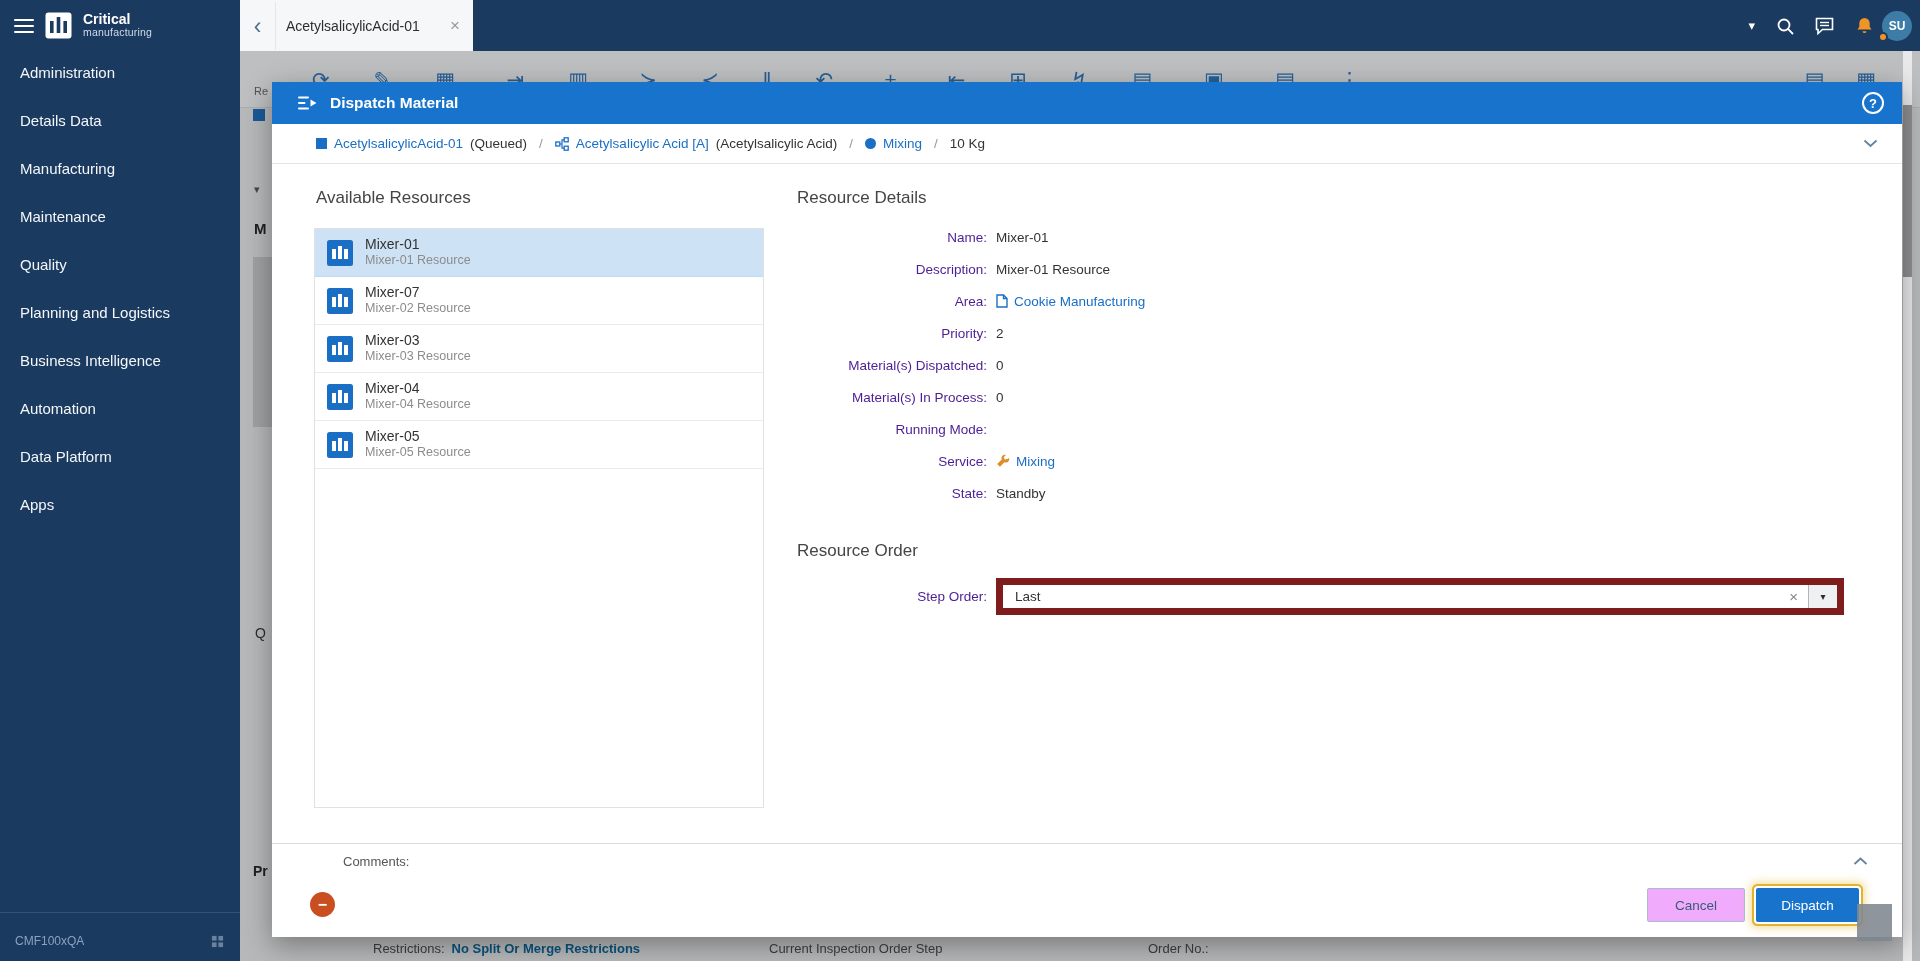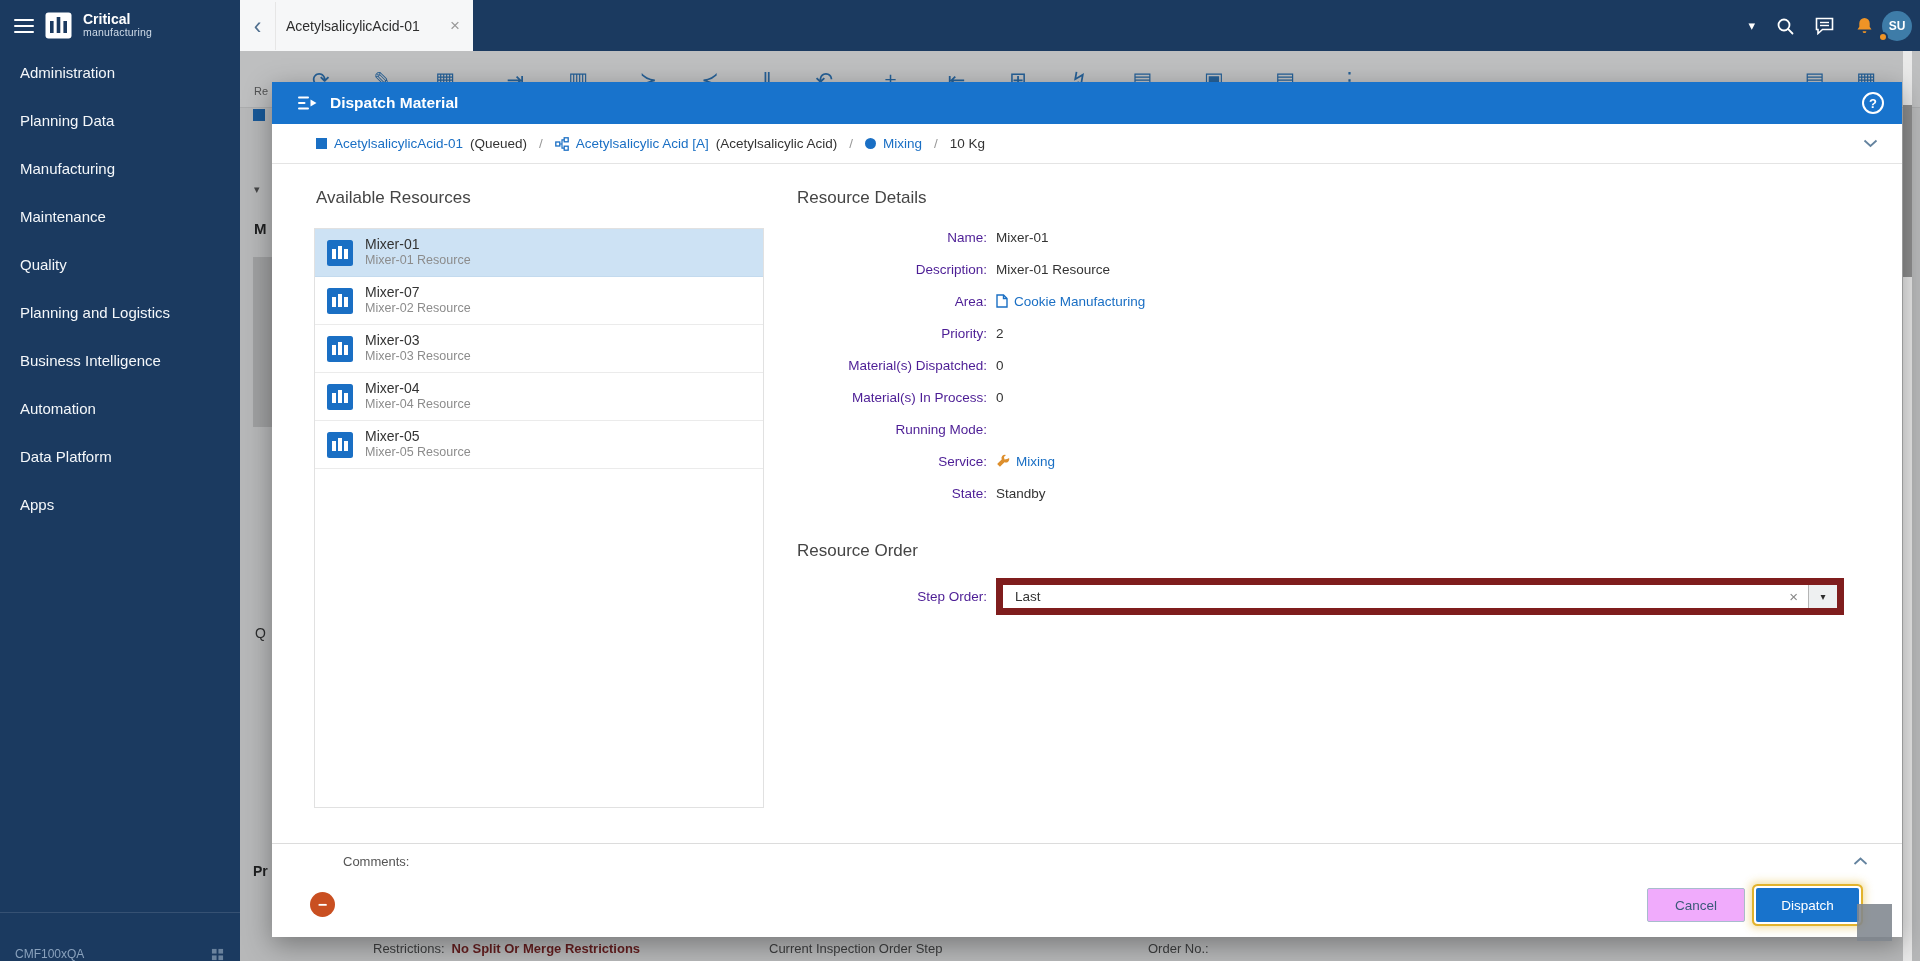--- a/index.html
+++ b/index.html
@@ -18,41 +18,41 @@
   .frag-re{left:14px;top:34px;font-size:11px;color:#666;}
   .frag-sq{left:13px;top:58px;width:12px;height:12px;background:#1a6fc4;}
   .frag-chevron{left:14px;top:132px;font-size:11px;color:#555;}
   .frag-m{left:14px;top:169px;font-size:15px;font-weight:bold;color:#222;}
   .frag-rect{left:13px;top:206px;width:19px;height:170px;background:#d2d2d2;}
   .frag-q{left:15px;top:574px;font-size:14px;color:#333;}
   .frag-pr{left:13px;top:812px;font-size:14px;font-weight:bold;color:#222;}
   .bg-footer-row{position:absolute;left:0;bottom:0;width:100%;height:24px;font-size:13px;color:#4a4a4a;}
   .bg-footer-row .fr{position:absolute;top:4px;display:flex;gap:7px;white-space:nowrap;}
   .fr-restrictions{left:133px;}
-  .fr-restrictions .frag-val{font-weight:bold;color:#7f1d1d;}
+  .fr-restrictions .frag-val{font-weight:bold;color:#0369a1;}
   .fr-inspection{left:529px;}
   .fr-orderno{left:908px;}
 
   .overlay{position:absolute;left:240px;top:51px;width:1680px;height:910px;background:rgba(25,28,32,.27);z-index:2;}
 
   .page-scrollbar{position:absolute;left:1903px;top:51px;width:9px;height:910px;background:#e9e9e9;z-index:3;cursor:pointer;}
   .page-scrollbar-thumb{position:absolute;left:0;top:54px;width:9px;height:172px;background:#8f8f8f;}
 
   
   .sidebar{position:absolute;left:0;top:0;width:240px;height:961px;background:#1b3a60;z-index:20;}
   .sidebar-header{position:absolute;left:0;top:0;width:240px;height:51px;display:flex;align-items:center;padding-left:14px;gap:11px;}
   .hamburger{width:20px;display:flex;flex-direction:column;gap:4px;cursor:pointer;}
   .hamburger i{display:block;height:2px;background:#fff;border-radius:1px;}
   .logo-mark{display:flex;}
   .logo-text{display:flex;flex-direction:column;line-height:1.08;}
   .logo-name{color:#fff;font-weight:bold;font-size:14px;}
   .logo-sub{color:#cfdbe8;font-size:10.5px;letter-spacing:.2px;}
   .sidebar-nav{position:absolute;top:48px;left:0;right:0;}
   .nav-item{height:48px;display:flex;align-items:center;padding-left:20px;color:#f4f7fa;font-size:15px;cursor:pointer;}
-  .sidebar-footer{position:absolute;left:0;bottom:0;width:240px;height:49px;display:flex;align-items:flex-end;padding:8px 16px 0 15px;border-top:1px solid rgba(255,255,255,.12);}
+  .sidebar-footer{position:absolute;left:0;bottom:0;width:240px;height:49px;display:flex;align-items:center;padding:8px 16px 0 15px;border-top:1px solid rgba(255,255,255,.12);}
   .env-label{color:#8aa2bd;font-size:12px;flex:1;}
   .env-icon{display:flex;opacity:.8;}
 
   
   .topbar{position:absolute;left:240px;top:0;width:1680px;height:51px;background:#1b3a60;z-index:20;}
   .tab{position:absolute;left:0;top:0;width:233px;height:51px;background:#f6f7f8;display:flex;align-items:center;cursor:pointer;}
   .tab-back{width:36px;text-align:center;font-size:23px;color:#51708f;line-height:48px;cursor:pointer;border-right:1px solid #e6e6e6;}
   .tab-label{flex:1;font-size:14px;color:#2e2e2e;padding-left:10px;white-space:nowrap;overflow:hidden;}
   .tab-close{width:36px;text-align:center;font-size:17px;color:#9a9a9a;cursor:pointer;}
   .topbar-right{position:absolute;right:8px;top:0;height:51px;display:flex;align-items:center;gap:21px;}
@@ -228,21 +228,21 @@
             <rect x="18.4" y="9" width="3.6" height="12" fill="#1b3a60"></rect>
           </svg>
       </span>
       <span class="logo-text">
         <span class="logo-name">Critical</span>
         <span class="logo-sub">manufacturing</span>
       </span>
     </div>
     <nav class="sidebar-nav">
       <div class="nav-item">Administration</div>
-      <div class="nav-item">Planning Data</div>
+      <div class="nav-item">Details Data</div>
       <div class="nav-item">Manufacturing</div>
       <div class="nav-item">Maintenance</div>
       <div class="nav-item">Quality</div>
       <div class="nav-item">Planning and Logistics</div>
       <div class="nav-item">Business Intelligence</div>
       <div class="nav-item">Automation</div>
       <div class="nav-item">Data Platform</div>
       <div class="nav-item">Apps</div>
     </nav>
     <div class="sidebar-footer">

